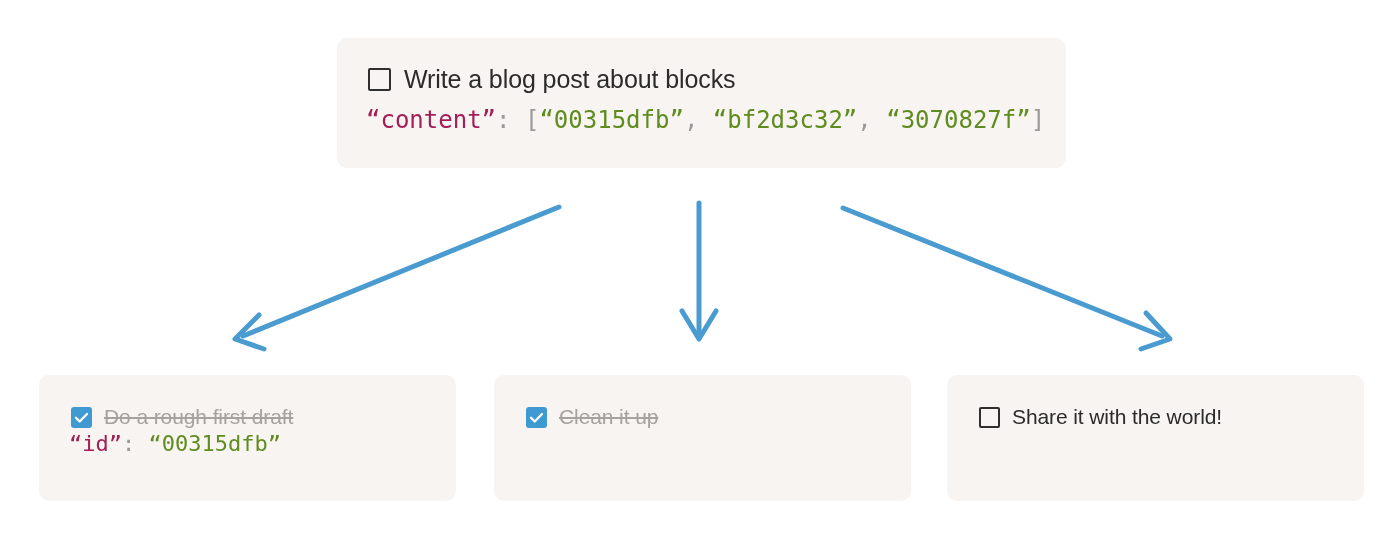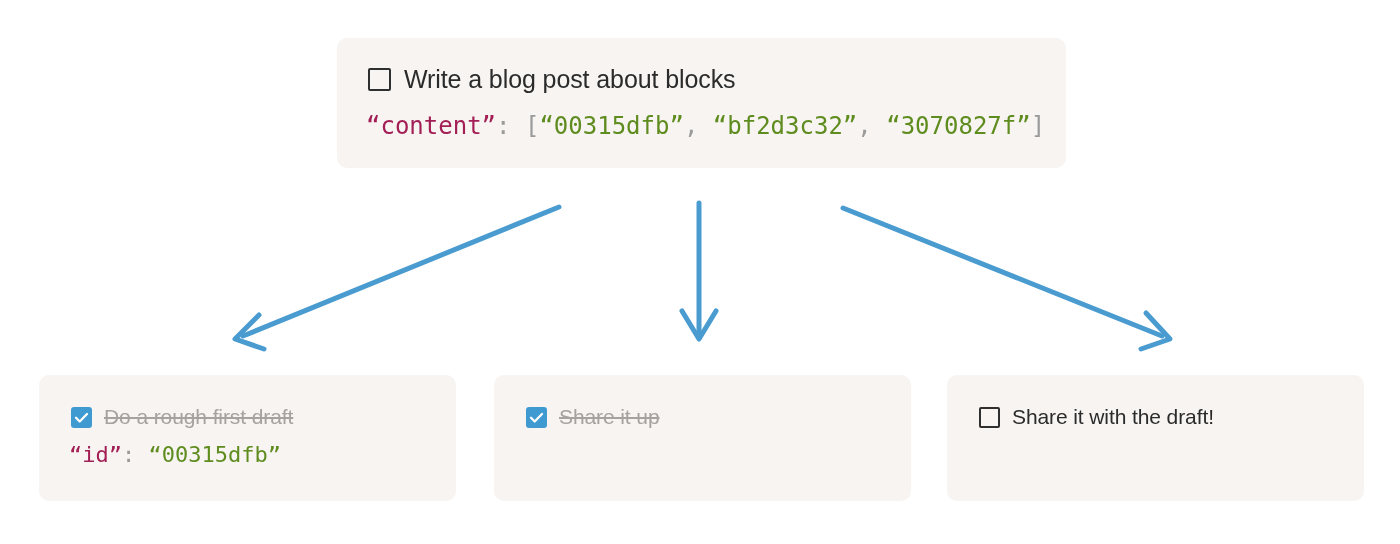--- a/index.html
+++ b/index.html
@@ -101,26 +101,26 @@
   }
 
   
   .json-line {
     position: absolute;
     font-family: "DejaVu Sans Mono", "Liberation Mono", monospace;
     white-space: pre;
   }
   .card.root .json-line {
     left: 29px;
-    top: 74px;
+    top: 68px;
     font-size: 24px;
   }
   .card.child .json-line {
     left: 30px;
-    top: 67px;
+    top: 56px;
     font-size: 22px;
   }
   .j-key    { color: #a31e55; }
   .j-punct  { color: #9a9a9a; }
   .j-string { color: #5f8c1e; }
 
   
   .arrows {
     position: absolute;
     left: 0; top: 0;
@@ -172,24 +172,24 @@
     <div class="json-line"><span class="j-key">“id”</span><span class="j-punct">:</span><span class="j-punct"> </span><span class="j-string">“00315dfb”</span></div>
   </div>
 
   <div class="card child child-2">
     <div class="task-line">
       <span class="cbox checked">
         <svg viewBox="0 0 21 21" xmlns="http://www.w3.org/2000/svg" aria-hidden="true">
           <polyline points="5,10.8 8.7,14.5 16,7" fill="none" stroke="#ffffff" stroke-width="2.3" stroke-linecap="round" stroke-linejoin="round"></polyline>
         </svg>
       </span>
-      <span class="task-label done">Share it up</span>
+      <span class="task-label done">Clean it up</span>
     </div>
   </div>
 
   <div class="card child child-3">
     <div class="task-line">
       <span class="cbox unchecked"></span>
-      <span class="task-label">Share it with the draft!</span>
+      <span class="task-label">Share it with the world!</span>
     </div>
   </div>
 
 </div>
 
 </body></html>

